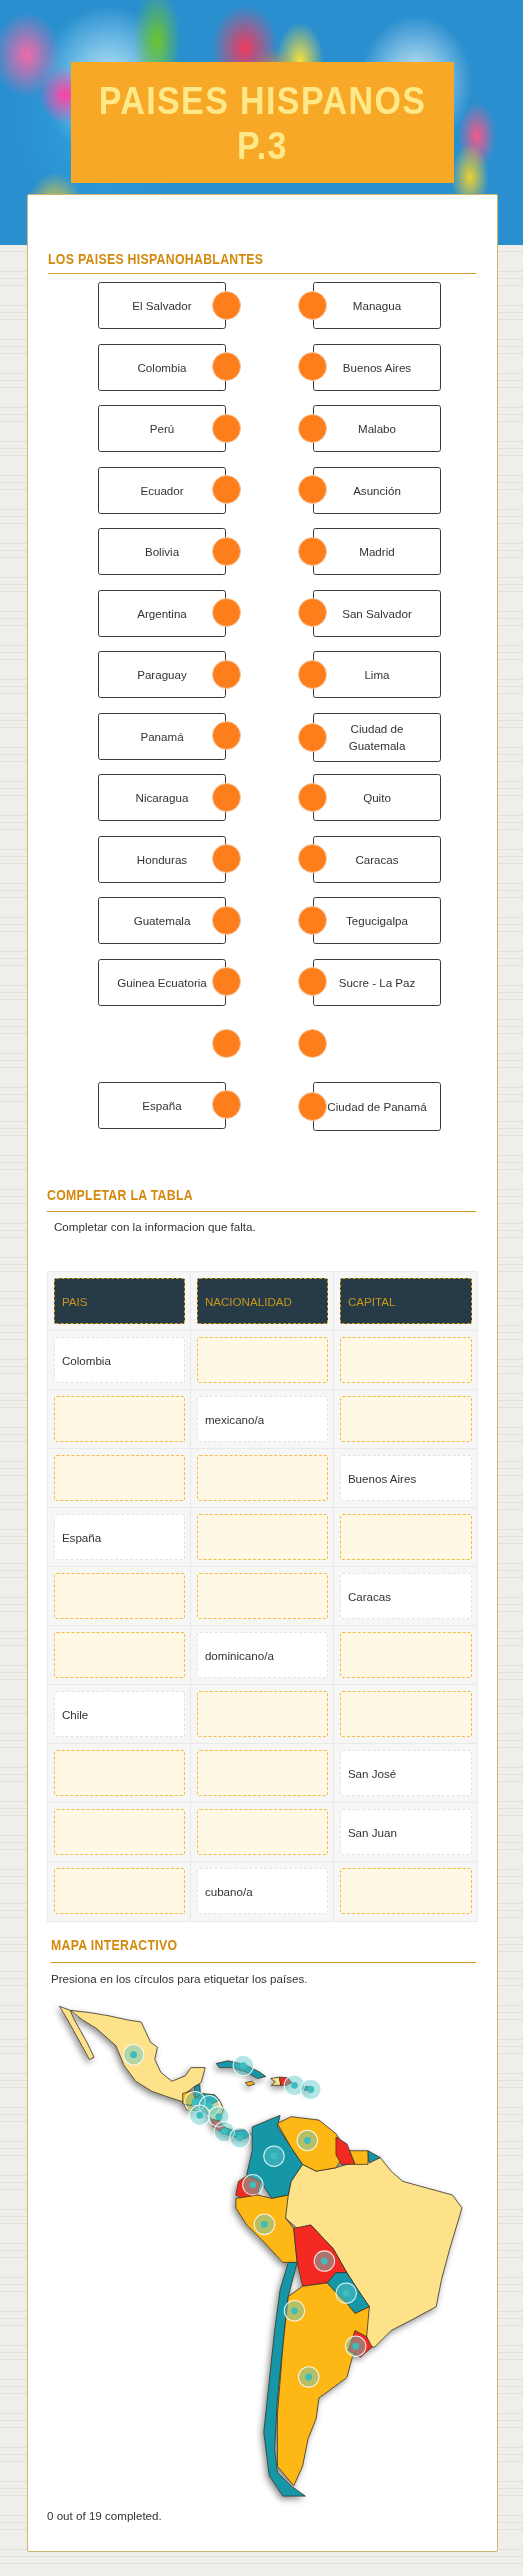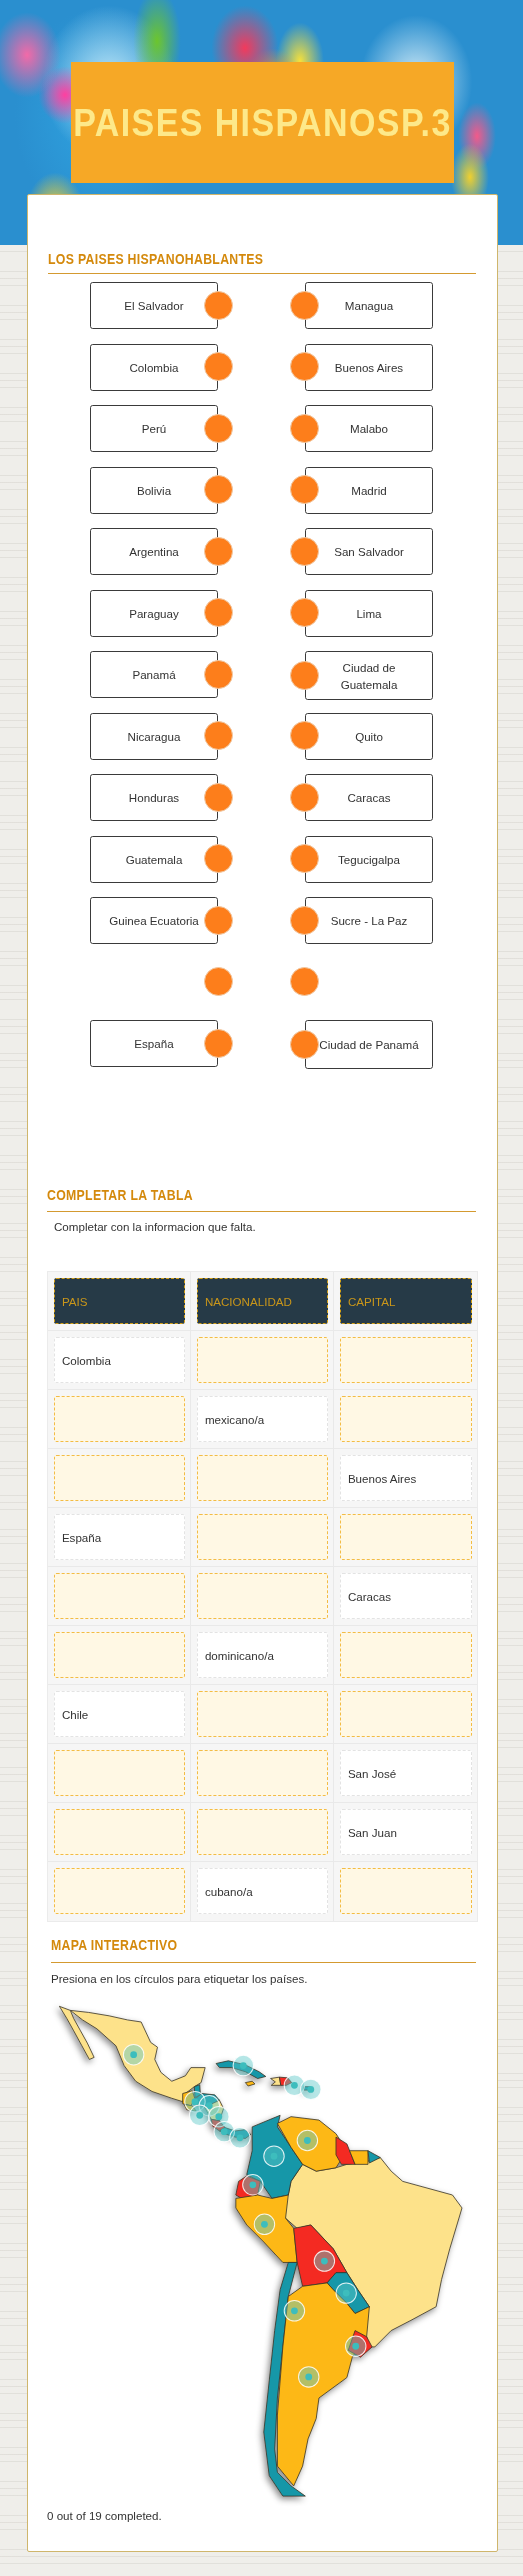--- a/index.html
+++ b/index.html
@@ -22,41 +22,41 @@
       radial-gradient(ellipse 34px 55px at 300px 61px, #f7e03a 0%, rgba(247,224,58,0) 70%),
       radial-gradient(ellipse 27px 48px at 470px 177px, #f0d02e 0%, rgba(240,208,46,0) 70%),
       radial-gradient(ellipse 27px 48px at 477px 136px, #f25a8a 0%, rgba(242,90,138,0) 70%),
       radial-gradient(ellipse 89px 102px at 109px 82px, #bfe6f7 0%, rgba(191,230,247,0) 75%),
       radial-gradient(ellipse 75px 89px at 416px 82px, #d7eef8 0%, rgba(215,238,248,0) 75%),
       radial-gradient(ellipse 109px 136px at 102px 116px, #2fa3e0 0%, #2a8fcf 80%),
       #2a9ad8;
   }
   .hero-banner {
     position:absolute; left:71px; top:62px; width:383px; height:121px;
-    background:#f6a826; display:flex; align-items:center; justify-content:center;
+    background:#f6a826; display:flex; flex-direction:column; align-items:center; justify-content:center;
   }
   .hero-title {
     font-family:"Liberation Sans", sans-serif; font-weight:bold; color:#fde98a;
     font-size:34px; line-height:45px; letter-spacing:1.4px; text-align:center;
     transform:scaleY(1.15);
   }
   .card {
     position:absolute; left:26.6px; top:194px; width:469px; height:2356px;
     background:#fff; border:0.7px solid #cfb66c; border-radius:2px;
   }
   .sec-heading {
     position:absolute; font-family:"Liberation Sans", sans-serif; font-weight:bold;
     color:#d4890c; font-size:12.3px; letter-spacing:0.3px; transform:scaleY(1.25); transform-origin:left center;
     white-space:nowrap;
   }
   .sec-rule { position:absolute; height:1.4px; background:#d49a30; }
   .sec-text { position:absolute; font-size:11.6px; color:#333; white-space:nowrap; }
 
   
-  .match-list { position:absolute; left:0; top:282px; width:484px; }
+  .match-list { position:absolute; left:8px; top:282px; width:484px; }
   .match-row { position:relative; height:47px; margin-bottom:14.5px; }
   .match-box {
     position:absolute; top:0; width:128px; min-height:47px; box-sizing:border-box;
     border:1px solid #3a3a3a; border-radius:2.7px; background:#fff;
     display:flex; align-items:center; justify-content:center; text-align:center;
     font-size:11.6px; line-height:17px; color:#333; padding:5.5px 11px;
   }
   .match-box.left { left:90px; }
   .match-box.right { left:305px; }
   .match-box.tall { min-height:49px; }
@@ -117,20 +117,26 @@
       <div class="match-box left">Colombia</div>
       <div class="match-dot left"></div>
       <div class="match-dot right"></div>
       <div class="match-box right">Buenos Aires</div>
     </div>
     <div class="match-row">
       <div class="match-box left">Perú</div>
       <div class="match-dot left"></div>
       <div class="match-dot right"></div>
       <div class="match-box right">Malabo</div>
+    </div>
+    <div class="match-row">
+      <div class="match-box left">Ecuador</div>
+      <div class="match-dot left"></div>
+      <div class="match-dot right"></div>
+      <div class="match-box right">Asunción</div>
     </div>
     <div class="match-row">
       <div class="match-box left">Bolivia</div>
       <div class="match-dot left"></div>
       <div class="match-dot right"></div>
       <div class="match-box right">Madrid</div>
     </div>
     <div class="match-row">
       <div class="match-box left">Argentina</div>
       <div class="match-dot left"></div>

